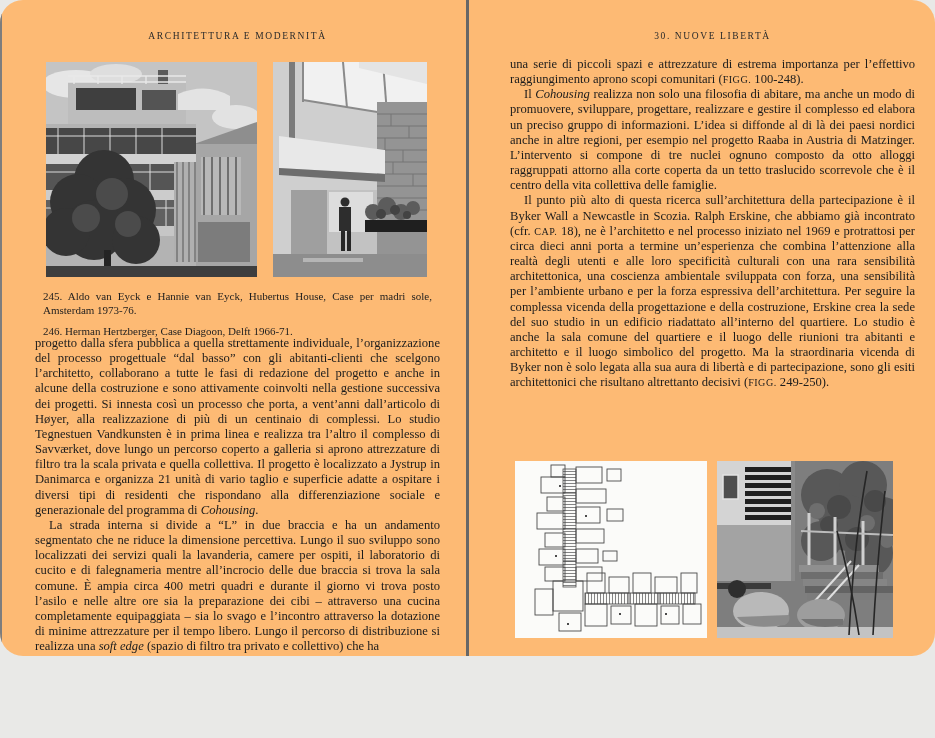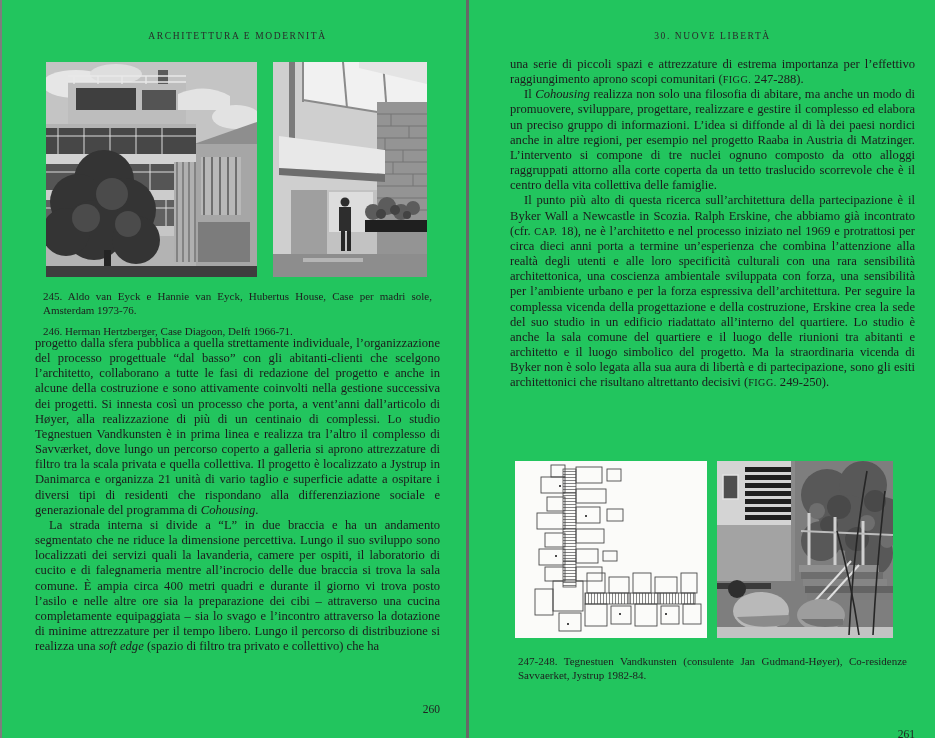--- a/index.html
+++ b/index.html
@@ -1,20 +1,20 @@
 <!DOCTYPE html>
 <html lang="it"><head>
 <meta charset="utf-8">
 <style>
   html,body{margin:0;padding:0;}
   body{background:#e9e9e7;}
   .spread{
-    position:relative; width:935px; height:738px;
-    background:#22c55e; overflow:hidden;
-    font-family:"Liberation Serif", serif; color:#1c1c1c;
+    position:relative; width:935px; height:656px;
+    background:#fdba74; overflow:hidden;
+    font-family:"Liberation Serif", serif; color:#1c1c1c;border-radius:23px;
   }
   .scan-edge-left{position:absolute;left:0;top:0;width:2px;height:738px;background:#7d7d7d;}
   .gutter-line{position:absolute;left:466px;top:0;width:3px;height:738px;background:#676767;}
   .page{position:absolute;top:0;width:467px;height:738px;}
   .page-left{left:0;}
   .page-right{left:468px;}
 
   .running-head{
     position:absolute; width:405px; text-align:center;
     font-size:9.5px; letter-spacing:1.6px; color:#2a2a2a;
@@ -226,21 +226,21 @@
 
     <div class="page-number">260</div>
   </div>
 
   <div class="gutter-line"></div>
 
   <div class="page page-right">
     <div class="running-head">30. NUOVE LIBERTÀ</div>
 
     <div class="body-text">
-      <p><span>una serie di piccoli spazi e attrezzature di estrema importanza per l’effettivo raggiungimento aprono scopi comunitari (</span><span class="seg-smallcaps">FIGG.</span><span> 247-288).</span></p>
+      <p><span>una serie di piccoli spazi e attrezzature di estrema importanza per l’effettivo raggiungimento aprono scopi comunitari (</span><span class="seg-smallcaps">FIGG.</span><span> 100-248).</span></p>
       <p class="indent"><span>Il </span><span class="seg-italic">Cohousing</span><span> realizza non solo una filosofia di abitare, ma anche un modo di promuovere, sviluppare, progettare, realizzare e gestire il complesso ed elabora un preciso gruppo di informazioni. L’idea si diffonde al di là dei paesi nordici anche in altre regioni, per esempio nel progetto Raaba in Austria di Matzinger. L’intervento si compone di tre nuclei ognuno composto da otto alloggi raggruppati attorno alla corte coperta da un tetto traslucido scorrevole che è il centro della vita collettiva delle famiglie.</span></p>
       <p class="indent"><span>Il punto più alto di questa ricerca sull’architettura della partecipazione è il Byker Wall a Newcastle in Scozia. Ralph Erskine, che abbiamo già incontrato (cfr. </span><span class="seg-smallcaps">CAP.</span><span> 18), ne è l’architetto e nel processo iniziato nel 1969 e protrattosi per circa dieci anni porta a termine un’esperienza che combina l’attenzione alla realtà degli utenti e alle loro specificità culturali con una rara sensibilità architettonica, una coscienza ambientale sviluppata con forza, una sensibilità per l’ambiente urbano e per la forza espressiva dell’architettura. Per seguire la complessa vicenda della progettazione e della costruzione, Erskine crea la sede del suo studio in un edificio riadattato all’interno del quartiere. Lo studio è anche la sala comune del quartiere e il luogo delle riunioni tra abitanti e architetto e il luogo simbolico del progetto. Ma la straordinaria vicenda di Byker non è solo legata alla sua aura di libertà e di partecipazione, sono gli esiti architettonici che risultano altrettanto decisivi (</span><span class="seg-smallcaps">FIGG.</span><span> 249-250).</span></p>
     </div>
 
     <div class="figure-row">
 
       <span class="figure-frame">
         <svg width="192" height="177" viewBox="0 0 192 177">
           <defs>
             <pattern id="hh" width="4" height="3" patternUnits="userSpaceOnUse">

